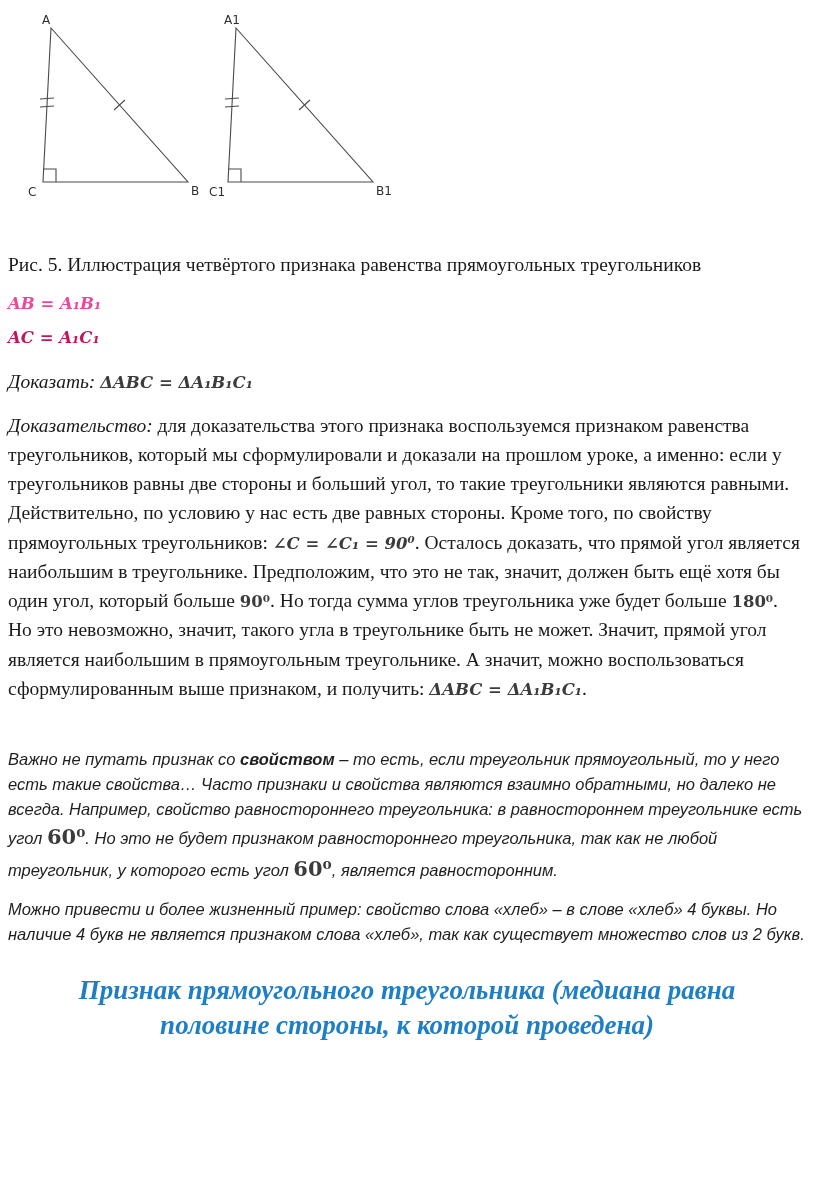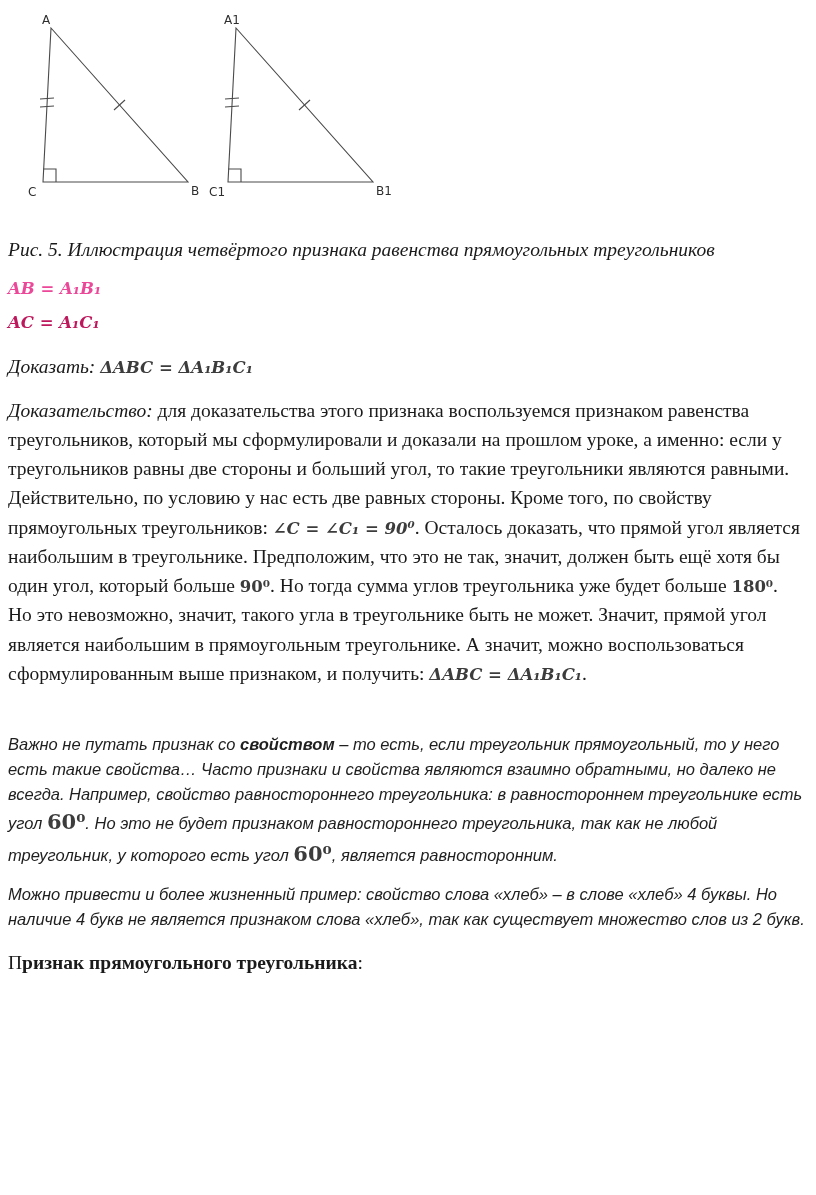--- a/index.html
+++ b/index.html
@@ -19,23 +19,22 @@
   .tri-label {
     font-family: "DejaVu Sans", "Liberation Sans", sans-serif;
     font-size: 12px;
     fill: #2e2e2e;
   }
 
   
   .caption {
     font-size: 19.5px;
     line-height: 1.45;
-    margin-top: 20px;
+    margin-top: 35px;
     max-width: 720px;
-    font-style: italic;
   }
   .math-line { margin-top: 15px; }
   .m-it, .m-num {
     font-family: "DejaVu Serif", "Liberation Serif", serif;
     font-weight: bold;
     font-size: 16.5px;
     color: #3c3c3c;
     white-space: nowrap;
   }
   .m-it { font-style: italic; }
@@ -121,16 +120,16 @@
     <span class="lbl-it">Доказать:</span>
     <span class="m-it" style="color: rgb(60, 60, 60);">ΔABC = ΔA₁B₁C₁</span>
   </p>
 
   <p class="body-text proof-par"><span class="lbl-it">Доказательство:</span><span> для доказательства этого признака воспользуемся признаком равенства треугольников, который мы сформулировали и доказали на прошлом уроке, а именно: если у треугольников равны две стороны и больший угол, то такие треугольники являются равными. Действительно, по условию у нас есть две равных стороны. Кроме того, по свойству прямоугольных треугольников: </span><span class="m-it" style="color: rgb(60, 60, 60);">∠C = ∠C₁ = 90⁰</span><span>. Осталось доказать, что прямой угол является наибольшим в треугольнике. Предположим, что это не так, значит, должен быть ещё хотя бы один угол, который больше </span><span class="m-num" style="color: rgb(60, 60, 60);">90⁰</span><span>. Но тогда сумма углов треугольника уже будет больше </span><span class="m-num" style="color: rgb(60, 60, 60);">180⁰</span><span>. Но это невозможно, значит, такого угла в треугольнике быть не может. Значит, прямой угол является наибольшим в прямоугольным треугольнике. А значит, можно воспользоваться сформулированным выше признаком, и получить: </span><span class="m-it" style="color: rgb(60, 60, 60);">ΔABC = ΔA₁B₁C₁</span><span>.</span></p>
 
   <p class="note note-first"><span>Важно не путать признак со </span><span class="bold">свойством</span><span> – то есть, если треугольник прямоугольный, то у него есть такие свойства… Часто признаки и свойства являются взаимно обратными, но далеко не всегда. Например, свойство равностороннего треугольника: в равностороннем треугольнике есть угол </span><span class="m-num" style="color: rgb(60, 60, 60);">60⁰</span><span>. Но это не будет признаком равностороннего треугольника, так как не любой треугольник, у которого есть угол </span><span class="m-num" style="color: rgb(60, 60, 60);">60⁰</span><span>, является равносторонним.</span></p>
 
   <p class="note">Можно привести и более жизненный пример: свойство слова «хлеб» – в слове «хлеб» 4 буквы. Но наличие 4 букв не является признаком слова «хлеб», так как существует множество слов из 2 букв.</p>
 
+  <h2 class="section-heading" style="color: rgb(30, 126, 198);">Признак прямоугольного треугольника (медиана равна половине стороны, к которой проведена)</h2>
 
-  <p class="final-line"><span>П</span><span class="bold">ризнак прямоугольного треугольника</span><span>:</span></p>
 
 </div>
 
 </body></html>

